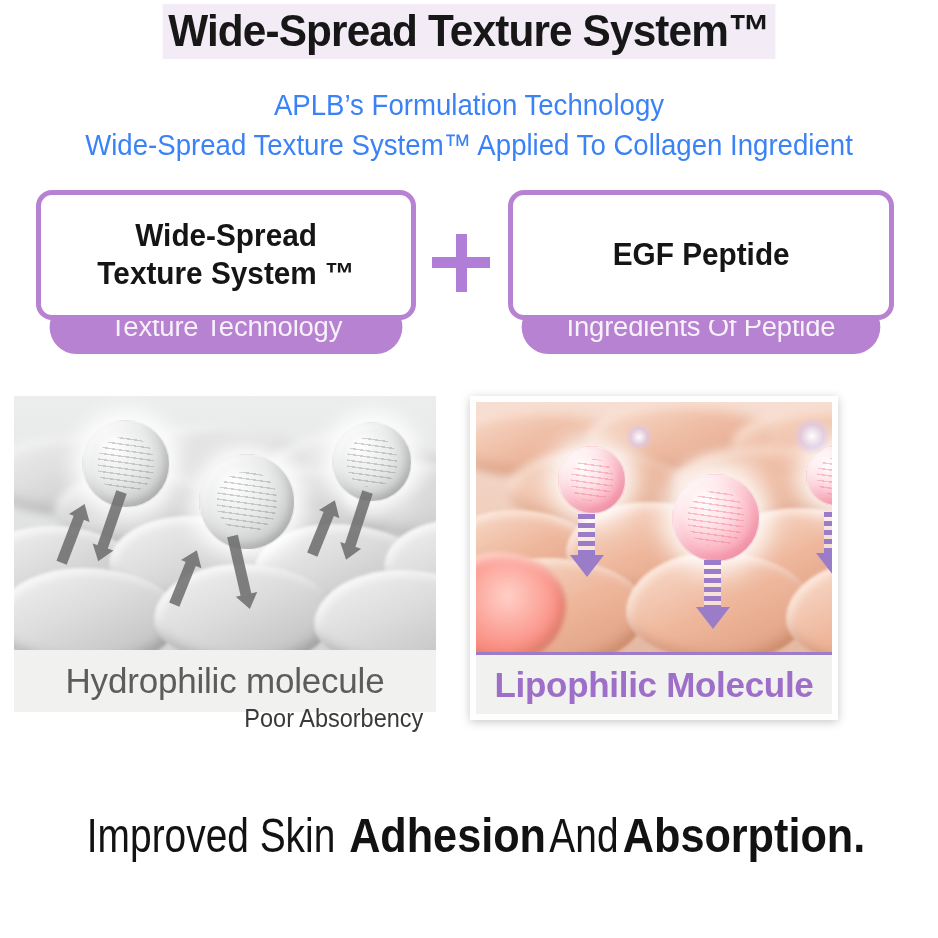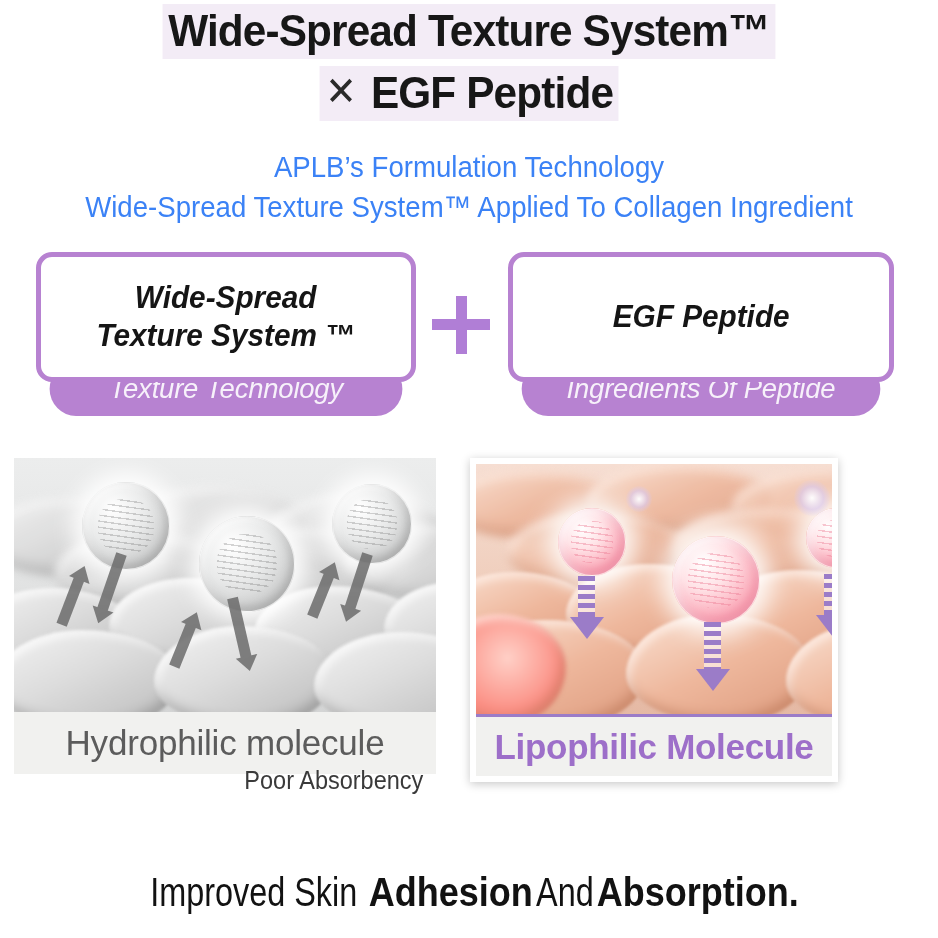--- a/index.html
+++ b/index.html
@@ -62,21 +62,20 @@
     white-space: nowrap;
     transform: scaleX(0.92);
     transform-origin: center;
   }
 
   
   .box-row {
     position: relative;
     height: 190px;
     margin-top: 18px;
-    font-style: italic;
   }
   .tagbox {
     position: absolute;
     top: 8px;
     box-sizing: border-box;
     border: 5px solid #b782d1;
     border-radius: 16px;
     background: #ffffff;
     height: 130px;
     display: flex;
@@ -323,37 +322,34 @@
     line-height: 1.28;
   }
   .fn div { transform: scaleX(0.94); white-space: nowrap; }
   .fn-left  { left: 14px;  width: 422px; top: 6px; }
   .fn-right { left: 470px; width: 448px; top: 6px; }
   .purple-txt { color: #b08ad0; }
 
   
   .tagline {
     text-align: center;
-    font-size: 40px;
+    font-size: 48px;
     color: #121212;
     white-space: nowrap;
     margin-top: 2px;
   }
   .tagline span { display: inline-block; transform: scaleX(0.9); transform-origin: center;}
   .tagline b { font-weight: bold; }
 </style>
 </head>
 <body>
 
 <div class="title-block">
   <div class="title-line">
     <span class="title-hl">Wide-Spread Texture System™</span>
-  </div>
-  <div class="title-line title-line2">
-    <span class="title-hl"><span class="xmark">✕</span><span>EGF Peptide</span></span>
   </div>
 </div>
 
 <div class="subtitle">
   <div>APLB’s Formulation Technology</div>
   <div>Wide-Spread Texture System™ Applied To Collagen Ingredient</div>
 </div>
 
 <div class="box-row">
 

